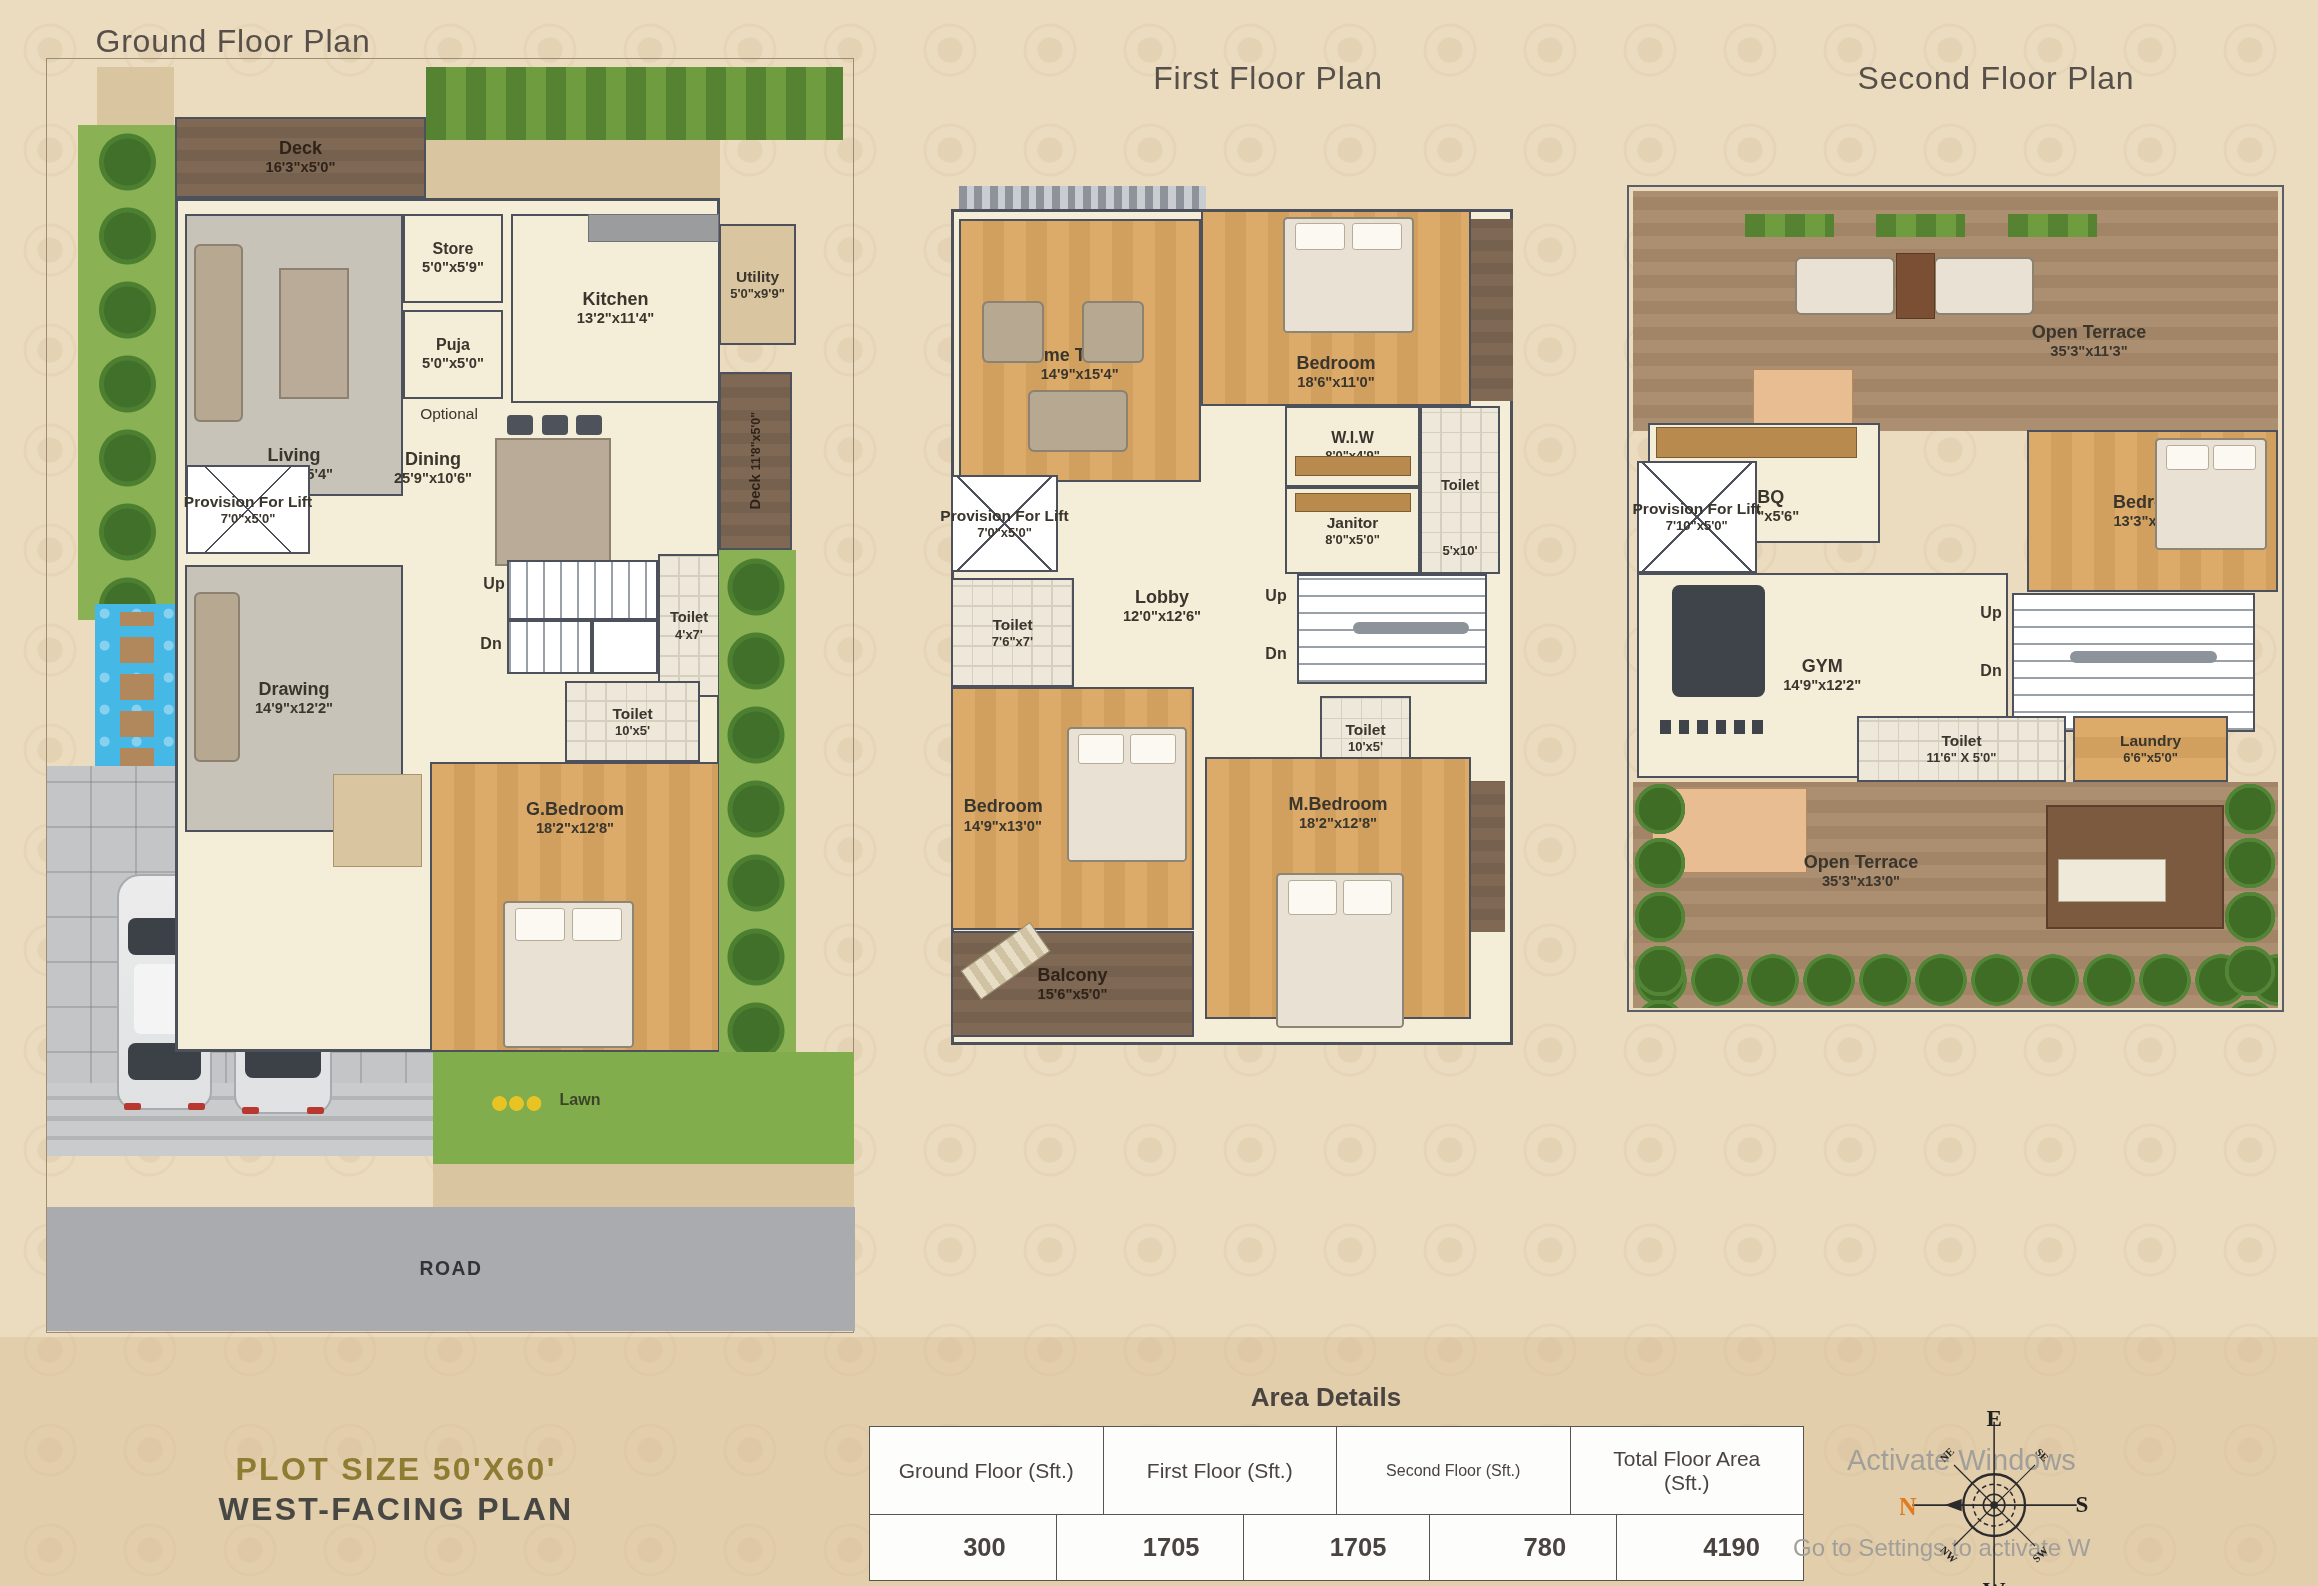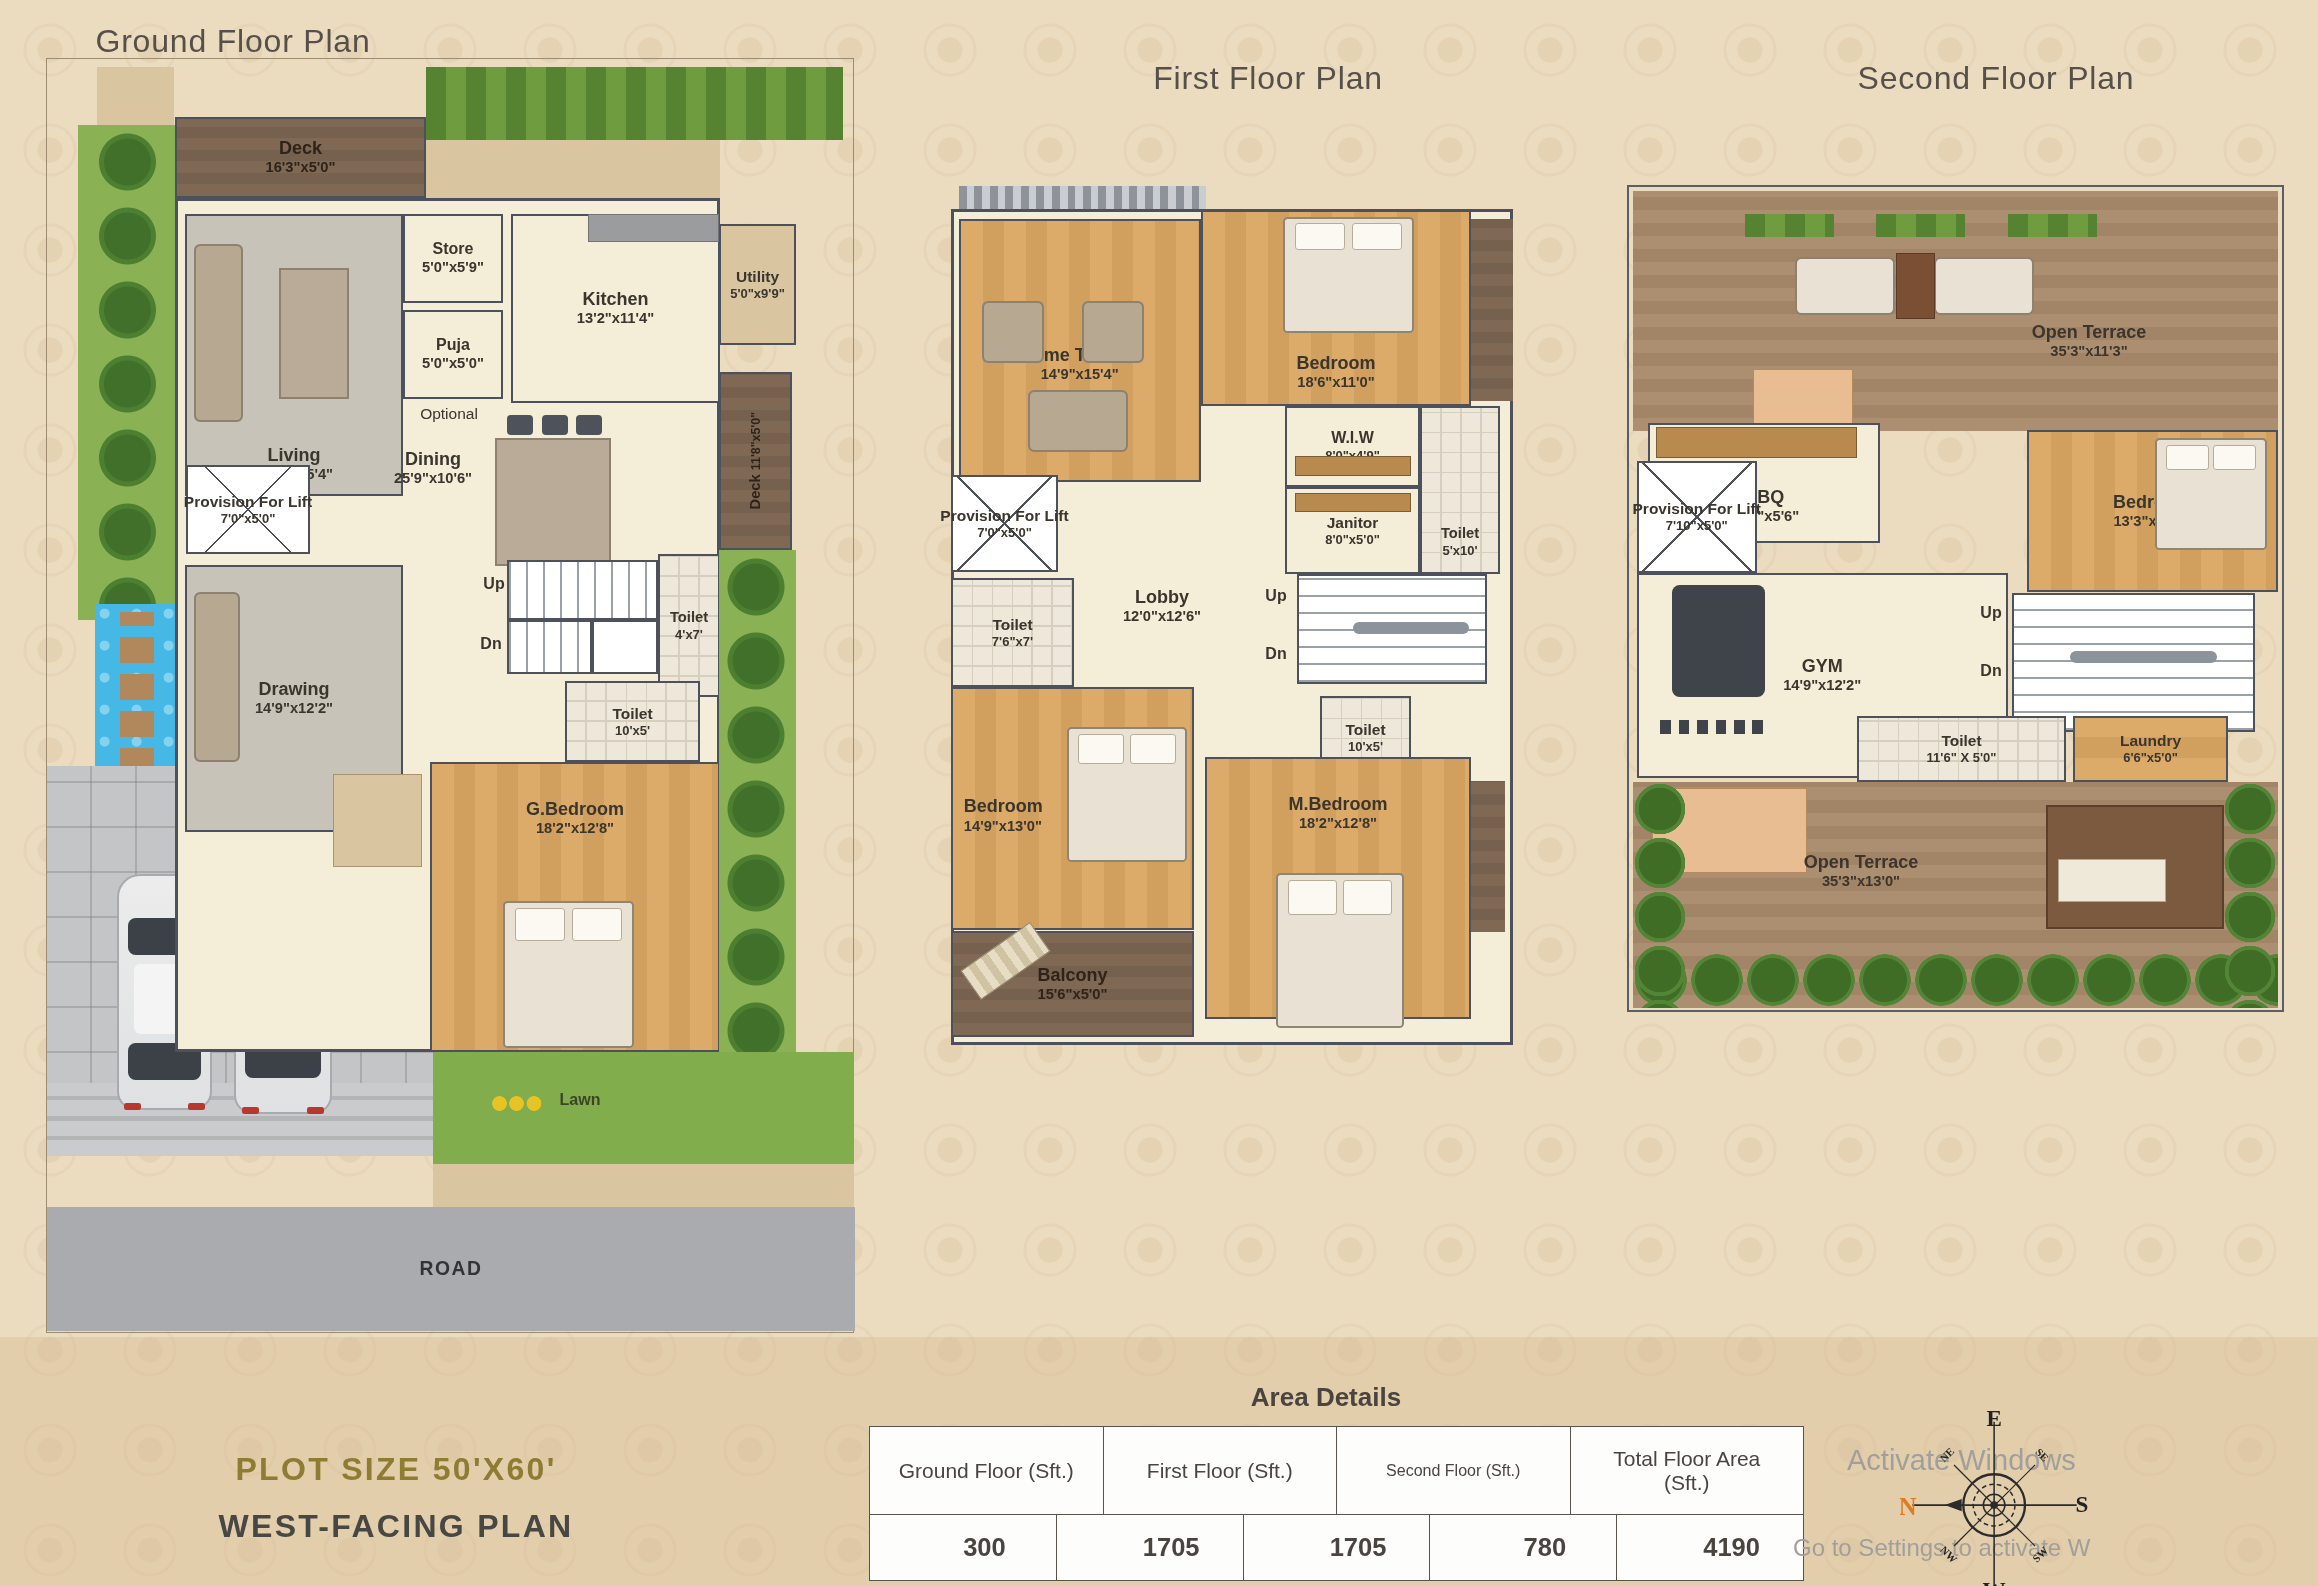--- a/index.html
+++ b/index.html
@@ -231,21 +231,21 @@
     </div>
 
     <div class="room cream part" style="left:334px;top:205px;width:135px;height:81px;">
       <span class="nm" style="font-size:16px;">W.I.W</span>
       <span class="dm" style="font-size:13px;">8'0"x4'9"</span>
     </div>
     <div class="furn" style="left:344px;top:255px;width:116px;height:20px;background:#b98a4e;border:1.5px solid #7c5c33;"></div>
 
     <div class="room tile part" style="left:469px;top:205px;width:80px;height:168px;justify-content:flex-end;padding-bottom:14px;">
       <span class="nm" style="font-size:14.7px;">Toilet</span>
-      <span class="dm" style="font-size:13px;">5'x10'</span>
+      <span class="dm" style="font-size:13px;margin-top:48px;">5'x10'</span>
     </div>
 
     <div class="room cream part" style="left:334px;top:286px;width:135px;height:87px;">
       <span class="nm" style="font-size:15.5px;">Janitor</span>
       <span class="dm" style="font-size:13px;">8'0"x5'0"</span>
     </div>
     <div class="furn" style="left:344px;top:292px;width:116px;height:18.5px;background:#b98a4e;border:1.5px solid #7c5c33;"></div>
 
     <div class="room lift part" style="left:0px;top:274px;width:107px;height:97px;">
       <span class="nm" style="font-size:15.5px;">Provision For Lift</span>
@@ -370,21 +370,21 @@
       <span class="nm">Open Terrace</span>
       <span class="dm">35'3"x13'0"</span>
     </div>
     <div class="furn" style="left:3.9px;top:765px;width:645px;height:56px;background:radial-gradient(circle at 28px 28px,#3f6d26 0 21.6px,#538536 22.4px 25.5px,transparent 26px);background-size:56px 56px;"></div>
     <div class="furn" style="left:3.9px;top:595px;width:54px;height:226px;background:radial-gradient(circle at 27px 27px,#3f6d26 0 21px,#538536 21.6px 25px,transparent 25.5px);background-size:54px 54px;"></div>
     <div class="furn" style="left:594px;top:595px;width:54px;height:226px;background:radial-gradient(circle at 27px 27px,#3f6d26 0 21px,#538536 21.6px 25px,transparent 25.5px);background-size:54px 54px;"></div>
   </div>
 
   <div class="lbl" style="left:396px;top:1451px;">
     <span class="olive" style="font-size:32px;font-weight:700;letter-spacing:2.3px;white-space:nowrap;">PLOT SIZE 50'X60'</span>
-    <span class="darkgray" style="font-size:32px;font-weight:700;letter-spacing:2.3px;white-space:nowrap;margin-top:19px;">WEST-FACING PLAN</span>
+    <span class="darkgray" style="font-size:32px;font-weight:700;letter-spacing:2.3px;white-space:nowrap;margin-top:2px;">WEST-FACING PLAN</span>
   </div>
 
   <div class="lbl" style="left:1326px;top:1382px;">
     <span style="font-size:26px;font-weight:700;color:#4a4440;">Area Details</span>
   </div>
 
   <div style="position:absolute;left:869px;top:1426px;width:935px;height:155px;background:#fdfdfb;border:1.5px solid #58534d;box-sizing:border-box;display:flex;flex-direction:column;">
     <div style="display:flex;flex:1.15;border-bottom:1.5px solid #58534d;">
       <div class="cell" style="flex:1;font-size:21px;padding:0 20px;">Ground Floor (Sft.)</div>
       <div class="cell" style="flex:1;font-size:21px;padding:0 20px;">First Floor (Sft.)</div>

